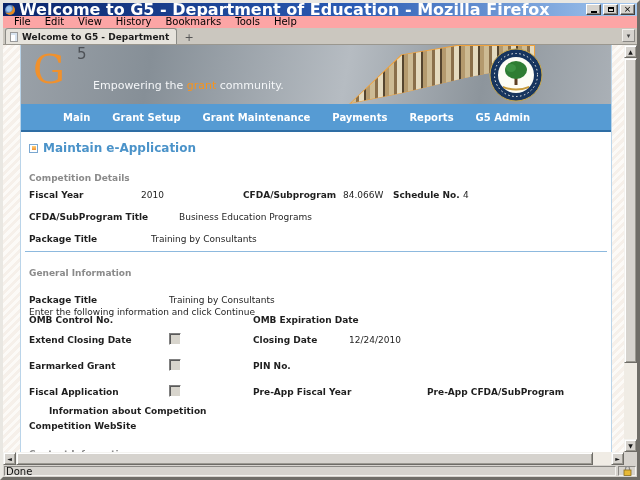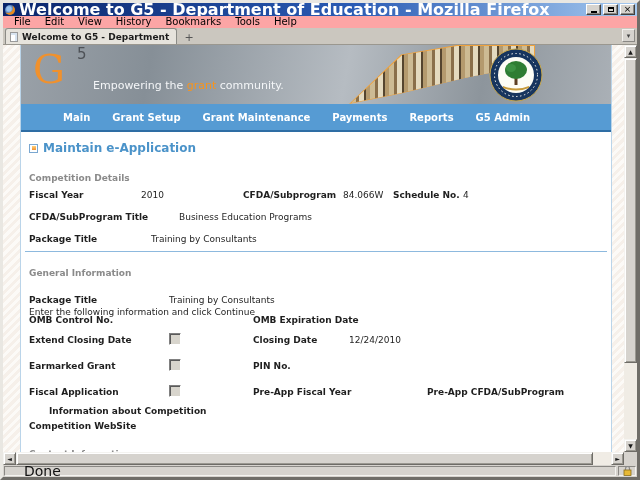--- a/index.html
+++ b/index.html
@@ -89,21 +89,21 @@
   .corner { position:absolute; left:621px; top:407px; width:13px; height:13px; background:#d6d3ce; }
   .sbtn { position:absolute; width:13px; height:13px; background:#d6d3ce; border:1px solid;
     border-color:#f4f3f0 #6e6c67 #6e6c67 #f4f3f0; box-shadow:inset 1px 1px 0 #fff, inset -1px -1px 0 #9a9891;
     display:flex; align-items:center; justify-content:center; font-size:6px; color:#1a1a1a; }
   .thumb { position:absolute; background:#d6d3ce; border:1px solid;
     border-color:#f4f3f0 #6e6c67 #6e6c67 #f4f3f0; box-shadow:inset 1px 1px 0 #fff, inset -1px -1px 0 #9a9891; }
 
   
   .statusbar { height:12px; display:flex; gap:2px; padding:1px 1px; background:#d6d3ce; }
   .sb-left { flex:1; border:1px solid; border-color:#8a8884 #f4f3f0 #f4f3f0 #8a8884;
-    font-size:14px; line-height:9px; color:#111; padding:0 19px; }
+    font-size:10px; line-height:9px; color:#111; padding:0 1px; }
   .sb-right { width:18px; border:1px solid; border-color:#8a8884 #f4f3f0 #f4f3f0 #8a8884;
     display:flex; align-items:center; justify-content:center; }
 </style>
 </head>
 <body>
 
 <div class="window">
 
   <div class="titlebar">
     <span class="ff-icon"></span>

